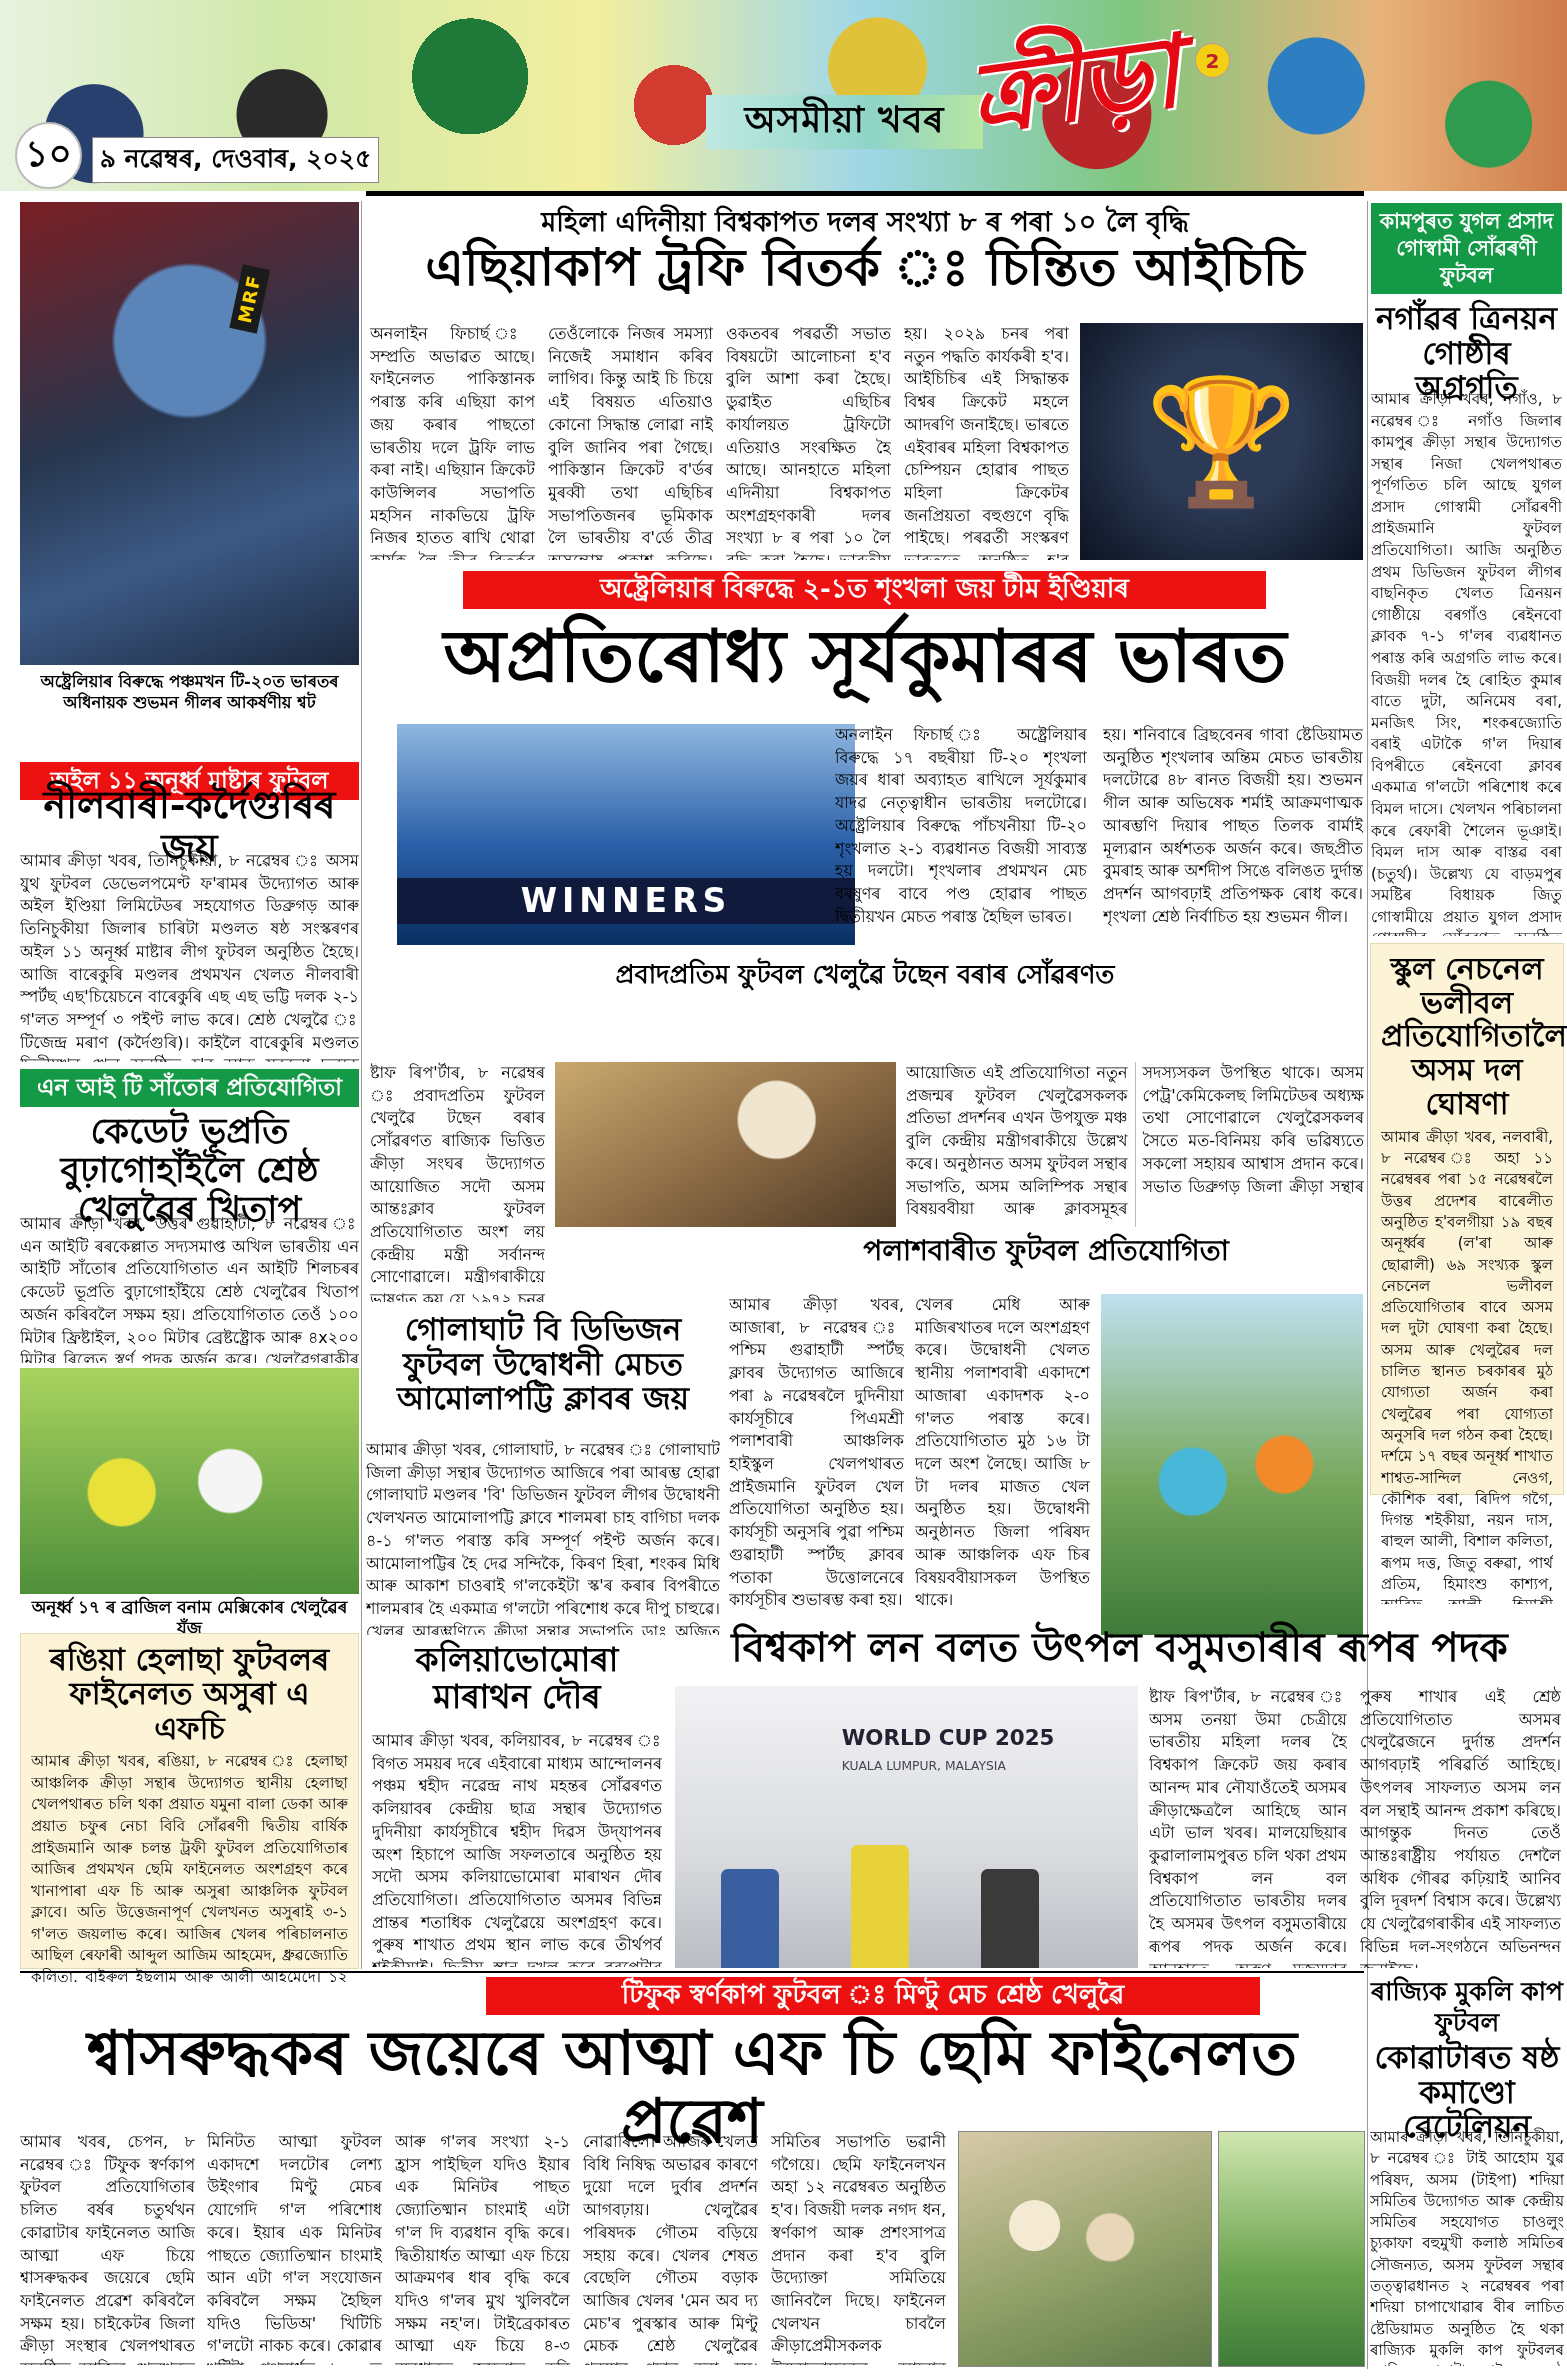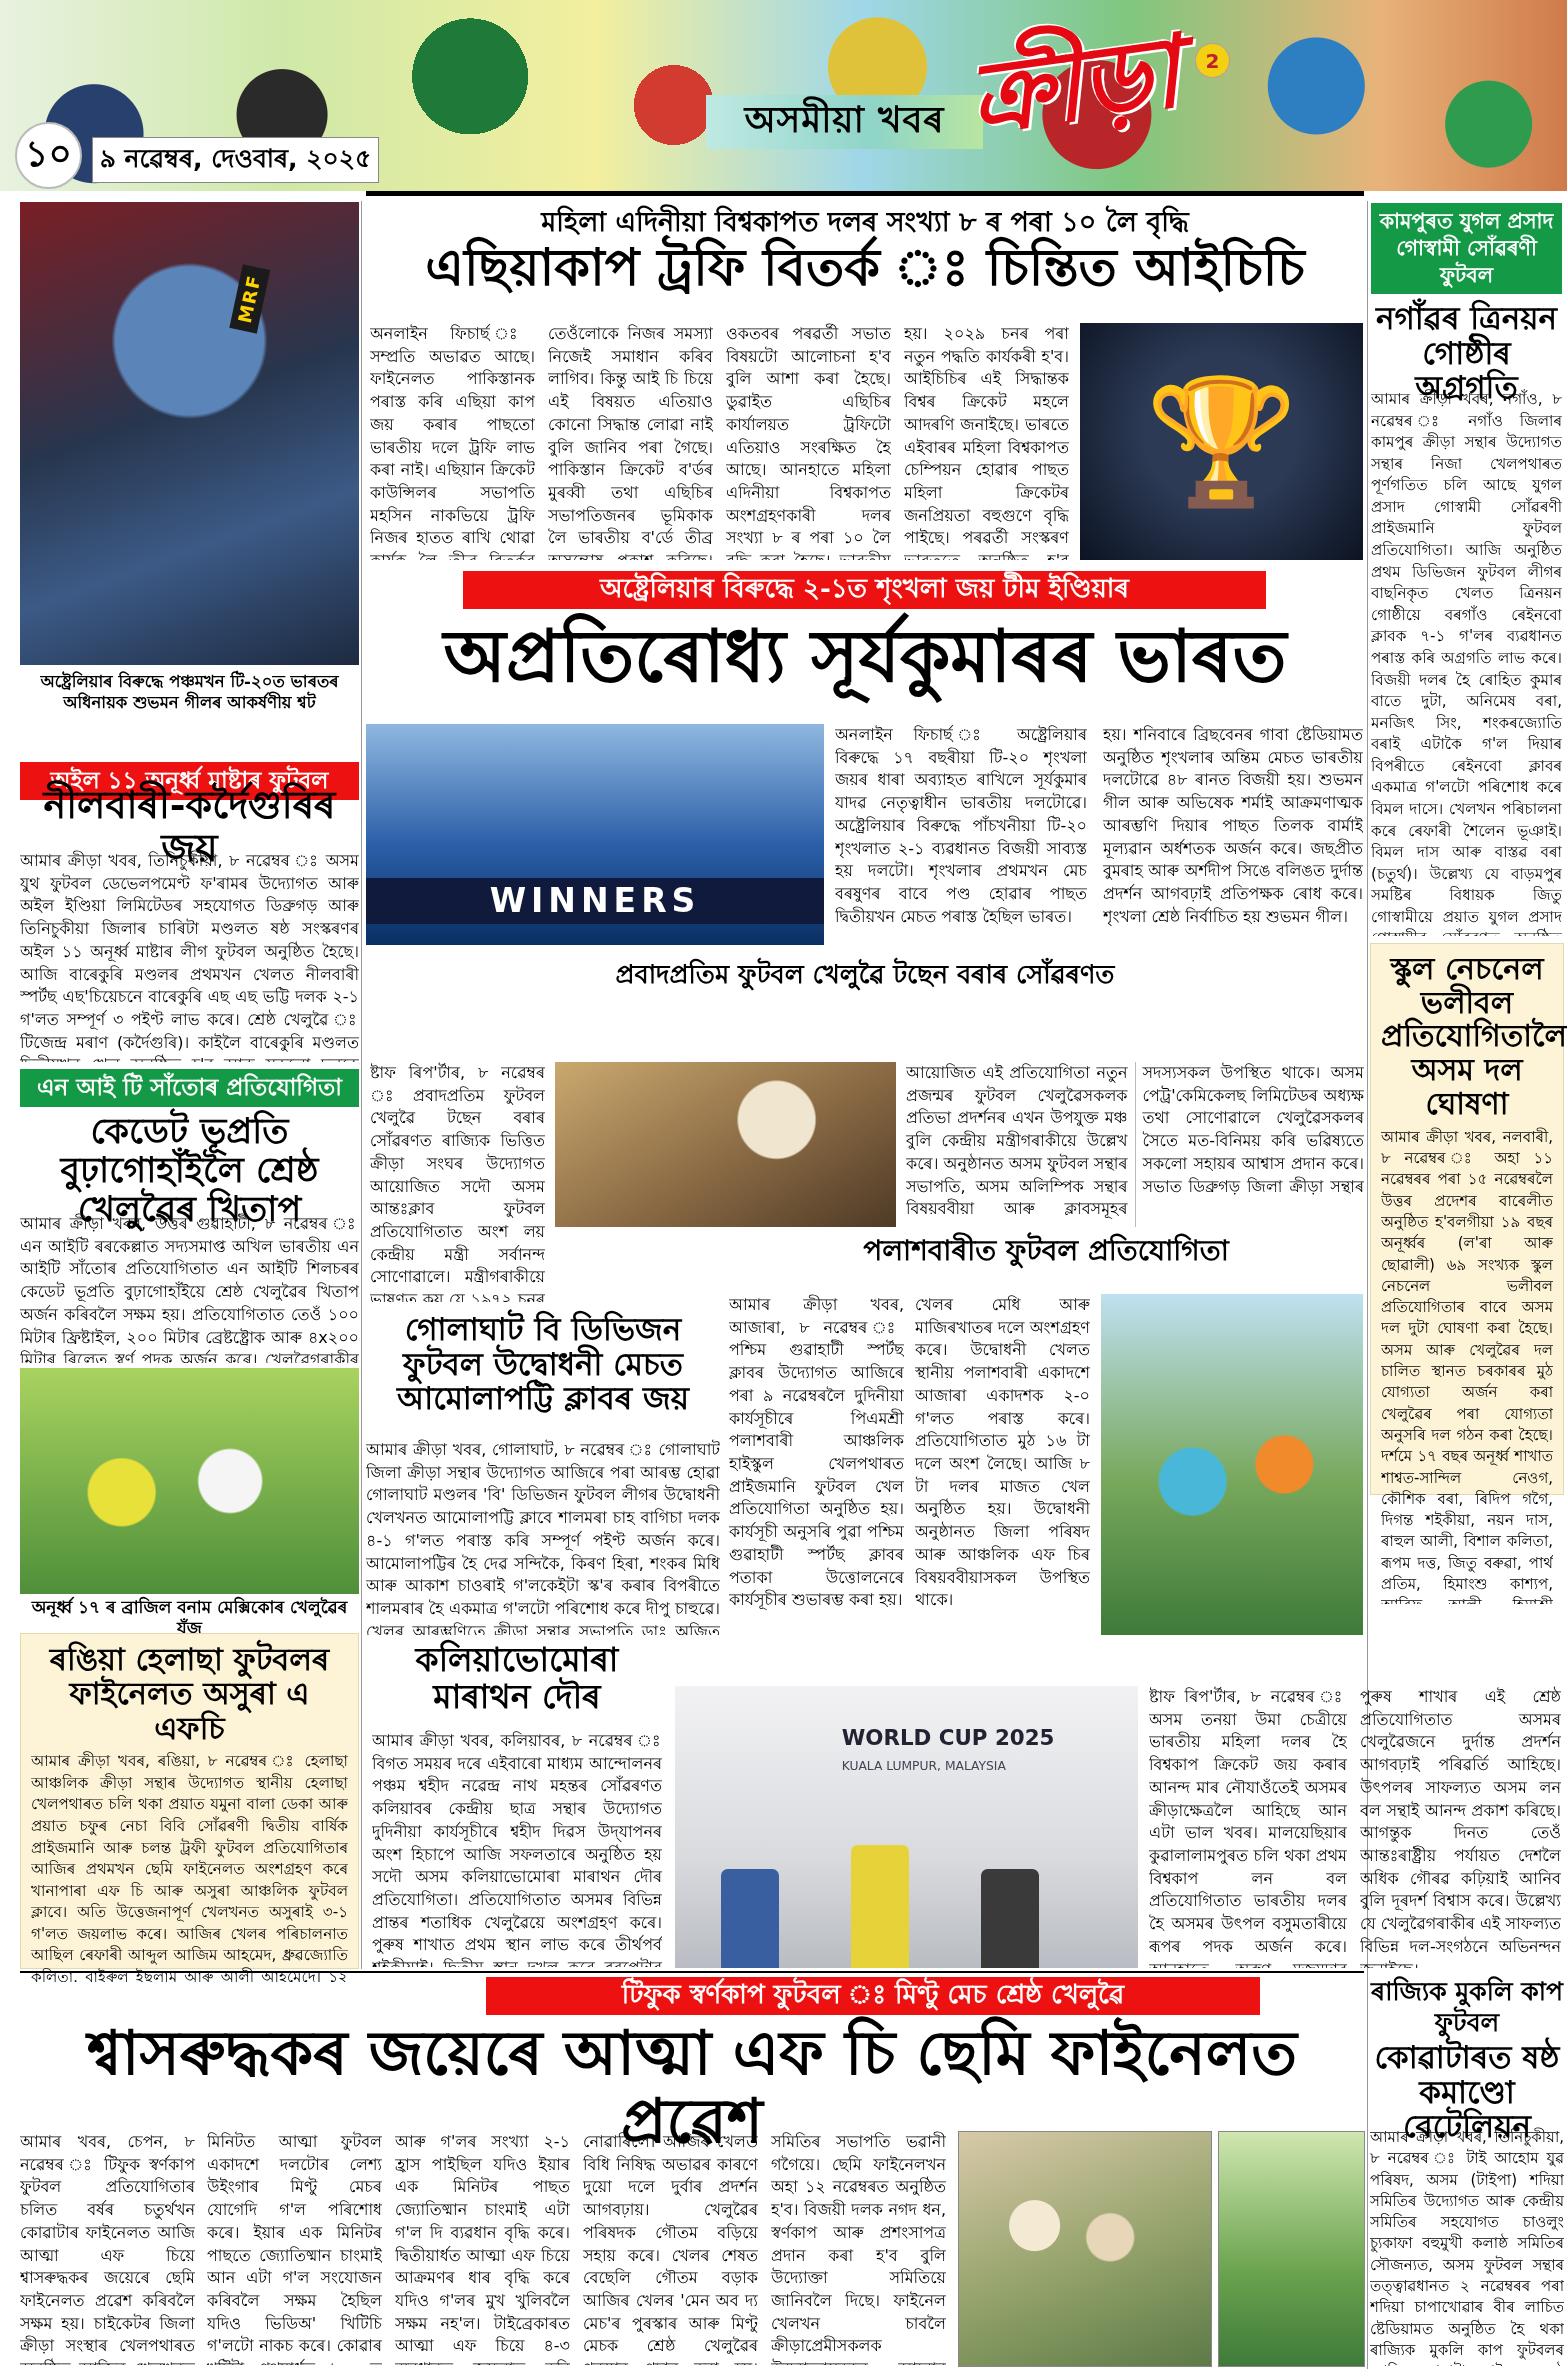--- a/index.html
+++ b/index.html
@@ -52,21 +52,21 @@
 
   .photo-batsman{background:
       radial-gradient(circle at 50% 30%, #5b84b8 0 74px, transparent 78px),
       linear-gradient(160deg,#7a1f24 0%,#27364e 45%,#3c5a86 70%,#1d2a40 100%);}
   .mrf{position:absolute;left:58%;top:18%;background:#1b1b1b;color:#ffd400;font-size:18px;
       font-weight:bold;padding:3.3px 8.2px;transform:rotate(-78deg);letter-spacing:1.6px;}
   .photo-women{background:
       radial-gradient(circle at 30% 55%, #e8e13a 0 33px, transparent 35px),
       radial-gradient(circle at 62% 50%, #f5f5f5 0 31px, transparent 33px),
       linear-gradient(180deg,#a9d35f 0%,#4f8f3a 100%);}
-  .photo-team{background:linear-gradient(180deg,#8fb7e0 0%,#2a5fa8 55%,#0a2f63 100%);}
+  .photo-team{background:linear-gradient(180deg,#8fb7e0 0%,#2a5fa8 55%,#0a2f63 100%);margin-left:31px;}
   .winners-band{position:absolute;left:0;bottom:21.4px;width:100%;height:46px;background:#101a3c;
       color:#fff;display:flex;align-items:center;justify-content:center;font-size:33px;
       font-weight:bold;letter-spacing:5px;}
   .photo-trophy{background:radial-gradient(circle at 50% 45%, #2c3a55 0 40%, #0c1322 100%);
       display:flex;align-items:center;justify-content:center;font-size:123px;}
   .photo-handshake{background:
       radial-gradient(circle at 65% 35%, #f0e6d0 0 38px, transparent 40px),
       linear-gradient(150deg,#caa96f 0%,#8a6a44 55%,#4e3a26 100%);}
   .photo-palash{background:
       radial-gradient(circle at 70% 50%, #f08a2a 0 28px, transparent 30px),
@@ -151,20 +151,21 @@
   <div class="abs body-txt" style="left:366px;top:1439px;width:354px;height:196px;overflow:hidden;">আমাৰ ক্ৰীড়া খবৰ, গোলাঘাট, ৮ নৱেম্বৰ ঃ গোলাঘাট জিলা ক্ৰীড়া সন্থাৰ উদ্যোগত আজিৰে পৰা আৰম্ভ হোৱা গোলাঘাট মণ্ডলৰ 'বি' ডিভিজন ফুটবল লীগৰ উদ্বোধনী খেলখনত আমোলাপট্টি ক্লাবে শালমৰা চাহ বাগিচা দলক ৪-১ গ'লত পৰাস্ত কৰি সম্পূৰ্ণ পইণ্ট অৰ্জন কৰে। আমোলাপট্টিৰ হৈ দেৱ সন্দিকৈ, কিৰণ হিৰা, শংকৰ মিধি আৰু আকাশ চাওৰাই গ'লকেইটা স্ক'ৰ কৰাৰ বিপৰীতে শালমৰাৰ হৈ একমাত্ৰ গ'লটো পৰিশোধ কৰে দীপু চাহুৱে। খেলৰ আৰম্ভণিতে ক্ৰীড়া সন্থাৰ সভাপতি ডাঃ অজিত বৰুৱাই আৰু জুবিন গাৰ্গৰ প্ৰতিচ্ছবিৰ সন্মুখত বন্তি প্ৰজ্বলন কৰে প্ৰবীণ ক্ৰীড়া সাংবাদিক ৰূপক দত্তই। প্ৰতিযোগিতাখনলৈ সকলোকে আদৰণী জনায় সাধাৰণ সম্পাদক সঞ্জীৱ সন্দিকৈয়ে।</div>
 
   <div class="abs hl" style="left:729px;top:1235px;width:634px;font-size:28px;">পলাশবাৰীত ফুটবল প্ৰতিযোগিতা</div>
   <div class="abs body-txt" style="left:729px;top:1294px;width:175px;height:341px;overflow:hidden;">আমাৰ ক্ৰীড়া খবৰ, আজাৰা, ৮ নৱেম্বৰ ঃ পশ্চিম গুৱাহাটী স্পৰ্টছ ক্লাবৰ উদ্যোগত আজিৰে পৰা ৯ নৱেম্বৰলৈ দুদিনীয়া কাৰ্যসূচীৰে পিএমশ্ৰী পলাশবাৰী আঞ্চলিক হাইস্কুল খেলপথাৰত প্ৰাইজমানি ফুটবল খেল প্ৰতিযোগিতা অনুষ্ঠিত হয়। কাৰ্যসূচী অনুসৰি পুৱা পশ্চিম গুৱাহাটী স্পৰ্টছ ক্লাবৰ পতাকা উত্তোলনেৰে কাৰ্যসূচীৰ শুভাৰম্ভ কৰা হয়।</div>
   <div class="abs body-txt" style="left:915px;top:1294px;width:175px;height:341px;overflow:hidden;">খেলৰ মেধি আৰু মাজিৰখাতৰ দলে অংশগ্ৰহণ কৰে। উদ্বোধনী খেলত স্থানীয় পলাশবাৰী একাদশে আজাৰা একাদশক ২-০ গ'লত পৰাস্ত কৰে। প্ৰতিযোগিতাত মুঠ ১৬ টা দলে অংশ লৈছে। আজি ৮ টা দলৰ মাজত খেল অনুষ্ঠিত হয়। উদ্বোধনী অনুষ্ঠানত জিলা পৰিষদ আৰু আঞ্চলিক এফ চিৰ বিষয়ববীয়াসকল উপস্থিত থাকে।</div>
   <div class="abs photo photo-palash" style="left:1101px;top:1294px;width:262px;height:341px;"></div>
 
   <div class="abs hl" style="left:372px;top:1642px;width:290px;font-size:33px;">কলিয়াভোমোৰা মাৰাথন দৌৰ</div>
   <div class="abs body-txt" style="left:372px;top:1730px;width:290px;height:237px;overflow:hidden;">আমাৰ ক্ৰীড়া খবৰ, কলিয়াবৰ, ৮ নৱেম্বৰ ঃ বিগত সময়ৰ দৰে এইবাৰো মাধ্যম আন্দোলনৰ পঞ্চম শ্বহীদ নৱেন্দ্ৰ নাথ মহন্তৰ সোঁৱৰণত কলিয়াবৰ কেন্দ্ৰীয় ছাত্ৰ সন্থাৰ উদ্যোগত দুদিনীয়া কাৰ্যসূচীৰে শ্বহীদ দিৱস উদ্‌যাপনৰ অংশ হিচাপে আজি সফলতাৰে অনুষ্ঠিত হয় সদৌ অসম কলিয়াভোমোৰা মাৰাথন দৌৰ প্ৰতিযোগিতা। প্ৰতিযোগিতাত অসমৰ বিভিন্ন প্ৰান্তৰ শতাধিক খেলুৱৈয়ে অংশগ্ৰহণ কৰে। পুৰুষ শাখাত প্ৰথম স্থান লাভ কৰে তীৰ্থপৰ্ব শইকীয়াই। দ্বিতীয় স্থান দখল কৰে বৰপেটাৰ বিকি আলীয়ে। বিজয়ীসকলক নগদ ধন আৰু প্ৰশংসাপত্ৰ প্ৰদান কৰা হয়।</div>
 
+  <div class="abs hl" style="left:675px;top:1625px;width:889px;font-size:40px;">বিশ্বকাপ লন বলত উৎপল বসুমতাৰীৰ ৰূপৰ পদক</div>
   <div class="abs photo photo-podium" style="left:675px;top:1686px;width:463px;height:282px;">
     <div class="wc-title">WORLD CUP 2025</div>
     <div class="wc-sub">KUALA LUMPUR, MALAYSIA</div>
     <div class="pod-fig" style="left:10%;background:#3a5fa0;"></div>
     <div class="pod-fig" style="left:38%;background:#e8d23a;height:123px;"></div>
     <div class="pod-fig" style="left:66%;background:#3a3a3a;"></div>
   </div>
   <div class="abs body-txt" style="left:1149px;top:1686px;width:198px;height:282px;overflow:hidden;">ষ্টাফ ৰিপ'ৰ্টাৰ, ৮ নৱেম্বৰ ঃ অসম তনয়া উমা চেত্ৰীয়ে ভাৰতীয় মহিলা দলৰ হৈ বিশ্বকাপ ক্ৰিকেট জয় কৰাৰ আনন্দ মাৰ নৌযাওঁতেই অসমৰ ক্ৰীড়াক্ষেত্ৰলৈ আহিছে আন এটা ভাল খবৰ। মালয়েছিয়াৰ কুৱালালামপুৰত চলি থকা প্ৰথম বিশ্বকাপ লন বল প্ৰতিযোগিতাত ভাৰতীয় দলৰ হৈ অসমৰ উৎপল বসুমতাৰীয়ে ৰূপৰ পদক অৰ্জন কৰে। আনহাতে, অৰুণ মজুমদাৰ শইকীয়া আৰু পুতুল বসুমতাৰীয়েও প্ৰতিযোগিতাত অসমক আৰু দেশক প্ৰশংসনীয় প্ৰদৰ্শনেৰে গৌৰৱান্বিত কৰে।</div>
   <div class="abs body-txt" style="left:1360px;top:1686px;width:201px;height:282px;overflow:hidden;">পুৰুষ শাখাৰ এই শ্ৰেষ্ঠ প্ৰতিযোগিতাত অসমৰ খেলুৱৈজনে দুৰ্দান্ত প্ৰদৰ্শন আগবঢ়াই পৰিৱৰ্তি আহিছে। উৎপলৰ সাফল্যত অসম লন বল সন্থাই আনন্দ প্ৰকাশ কৰিছে। আগন্তুক দিনত তেওঁ আন্তঃৰাষ্ট্ৰীয় পৰ্যায়ত দেশলৈ অধিক গৌৰৱ কঢ়িয়াই আনিব বুলি দূৰদৰ্শ বিশ্বাস কৰে। উল্লেখ্য যে খেলুৱৈগৰাকীৰ এই সাফল্যত বিভিন্ন দল-সংগঠনে অভিনন্দন জনাইছে।</div>
 

